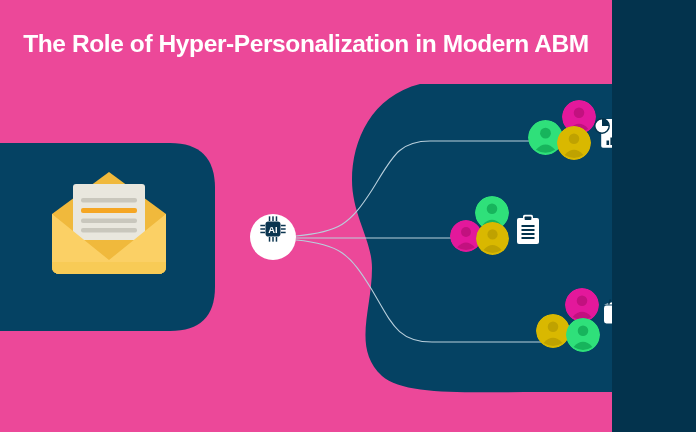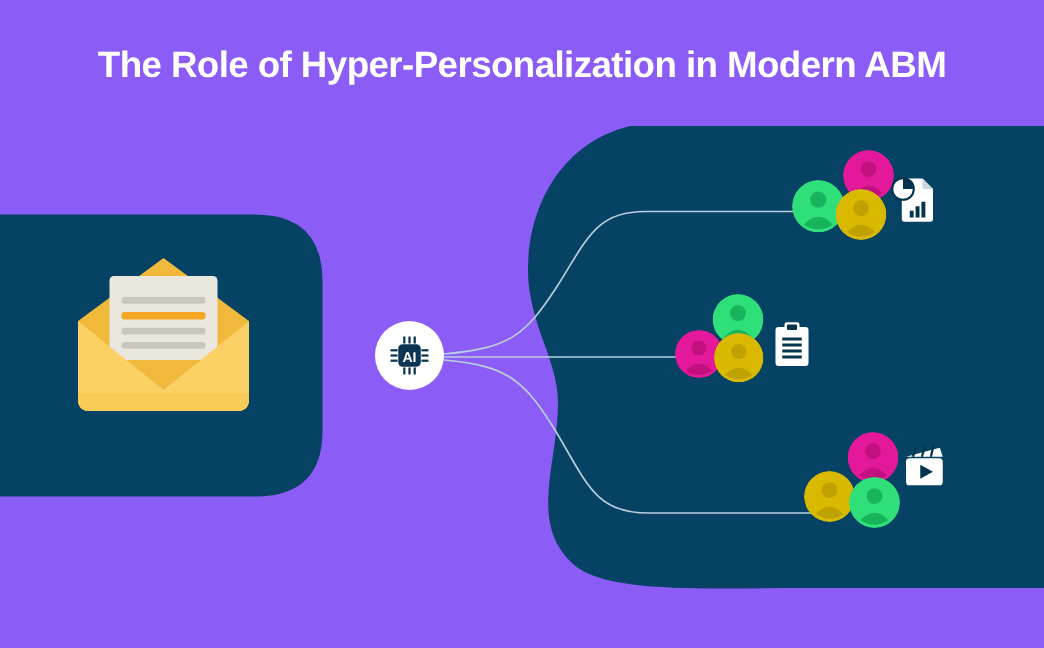--- a/index.html
+++ b/index.html
@@ -4,22 +4,22 @@
 <style>
   * { margin:0; padding:0; box-sizing:border-box; }
   html, body {
     width:696px; height:432px;
     background:#03334d;
     font-family:"Liberation Sans", sans-serif;
     overflow:hidden;
   }
   #stage {
     position:relative;
-    width:696px; height:432px;
-    background:#8b5cf6;
+    width:612px; height:432px;
+    background:#ec4899;
     overflow:hidden;
   }
 
   
   .bg-layer { position:absolute; inset:0; }
   .bg-svg { position:absolute; left:0; top:0; width:696px; height:432px; }
 
   
   .title {
     position:absolute;
@@ -36,21 +36,21 @@
   
   .envelope { position:absolute; left:44px; top:170px; width:130px; height:110px; }
   .env-svg  { width:130px; height:110px; display:block; }
 
   
   .ai-node {
     position:absolute; left:250px; top:214px;
     width:46px; height:46px;
     border-radius:50%;
     background:#ffffff;
-    display:flex; align-items:center; justify-content:center;
+    display:flex; justify-content:center;
   }
   .ai-svg { width:30px; height:30px; display:block; }
 
   
   .links { position:absolute; left:0; top:0; width:696px; height:432px; pointer-events:none; }
 
   
   .cluster { position:absolute; }
   .avatar {
     position:absolute;

